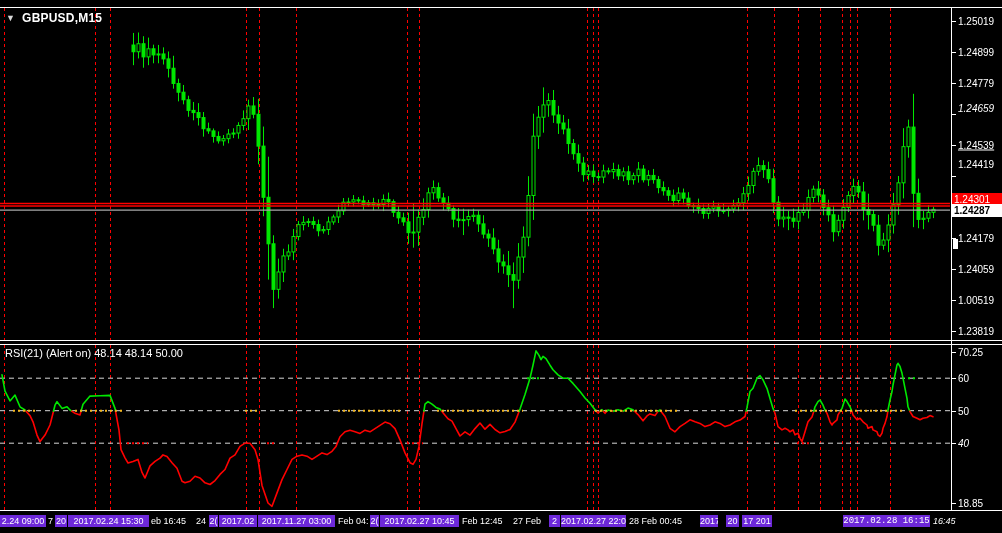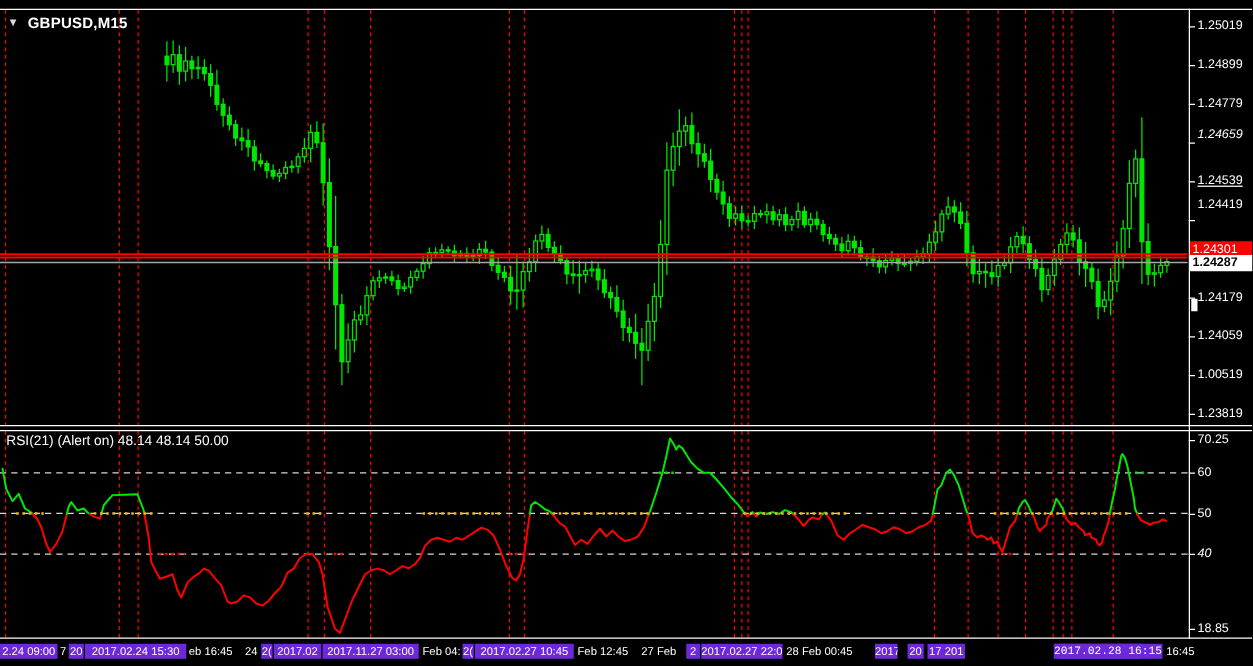--- a/index.html
+++ b/index.html
@@ -531,16 +531,16 @@
       <div class="t-item" style="left: 462px; width: 42px;">Feb 12:45</div>
       <div class="t-item" style="left: 513px; width: 30px;">27 Feb</div>
       <div class="t-item red" style="left: 549px; width: 11px;">2</div>
       <div class="t-item red" style="left: 561px; width: 65px;">2017.02.27 22:00</div>
       <div class="t-item" style="left: 629px; width: 60px;">28 Feb 00:45</div>
       <div class="t-item red" style="left: 700px; width: 18px;">2017.</div>
       <div class="t-item red" style="left: 726px; width: 13px;">20</div>
       <div class="t-item red" style="left: 742px; width: 30px;">17 201</div>
       <div class="t-item red" style="left: 802px; width: 68px; margin-left: 44px;">201 2 2 2017.0</div>
       <div class="t-item red" style="left: 843px; width: 87px; font-family: Liberation Mono, monospace;">2017.02.28 16:15</div>
-      <div class="t-item" style="left: 933px; width: 26px;">16:45</div>
+      <div class="t-item" style="left: 933px; width: 26px; font-style: italic;">16:45</div>
     </div>
 
 </div>
 
 </body></html>

